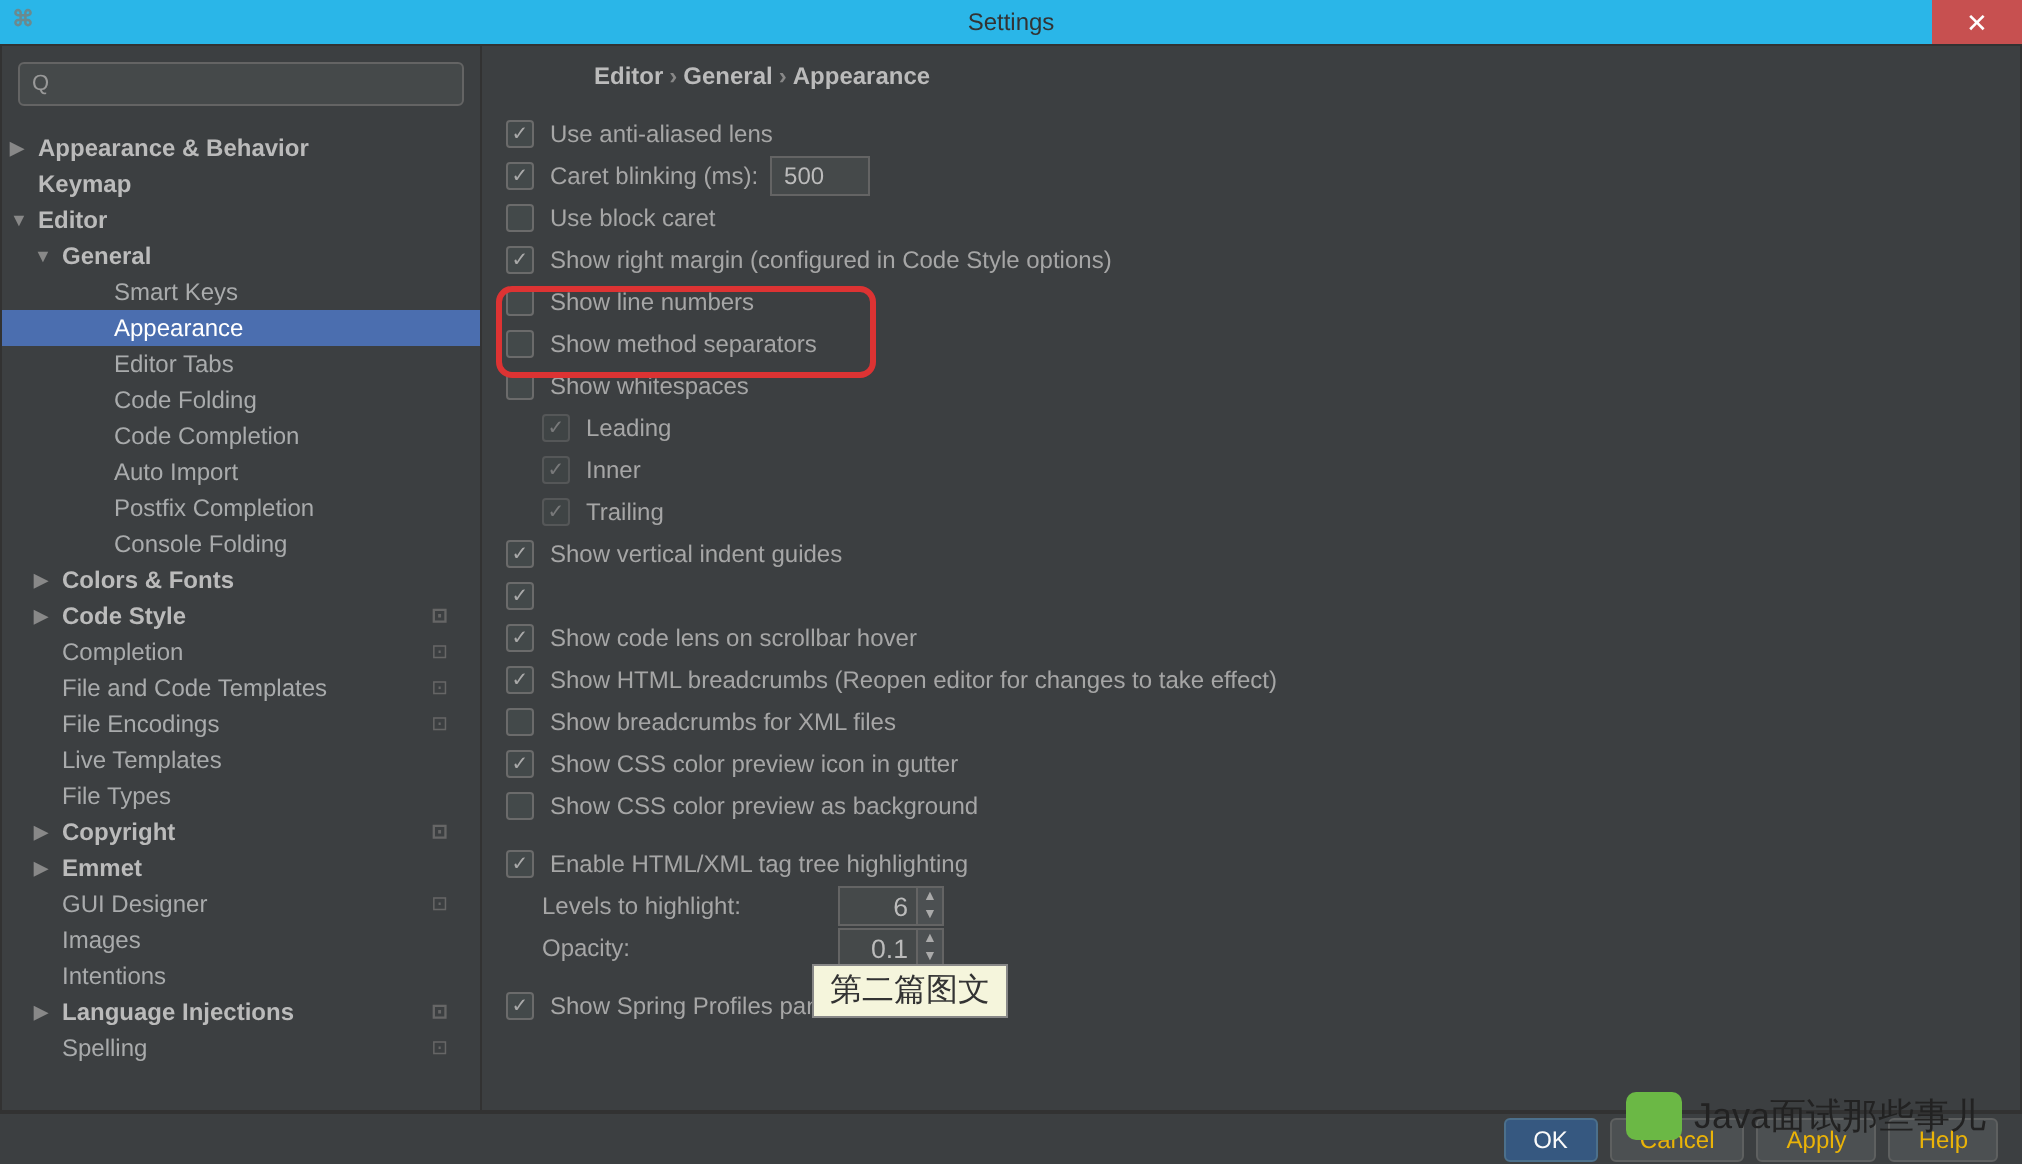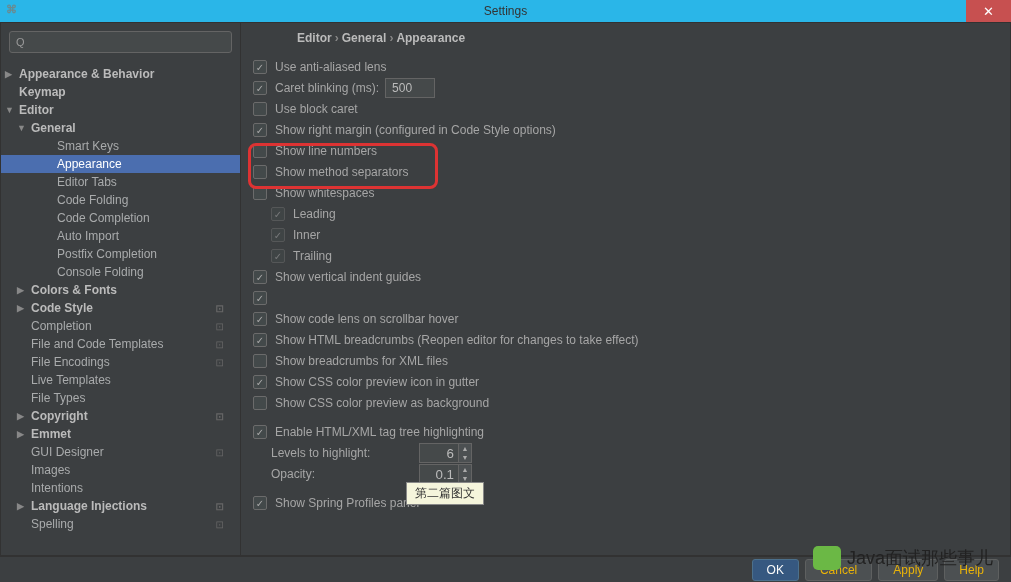--- a/index.html
+++ b/index.html
@@ -200,21 +200,21 @@
   color: #aaa;
 }
 .tooltip-box {
   position: absolute;
   left: 406px;
   top: 482px;
   background: #f5f5dc;
   border: 1px solid #888;
   padding: 2px 8px;
   color: #333;
-  font-size: 12px;
+  font-size: 16px;
 }
 .footer {
   height: 26px;
   border-top: 1px solid #323232;
   background: #3c3f41;
   display: flex;
   justify-content: flex-end;
   align-items: center;
   padding: 0 12px;
   gap: 6px;

